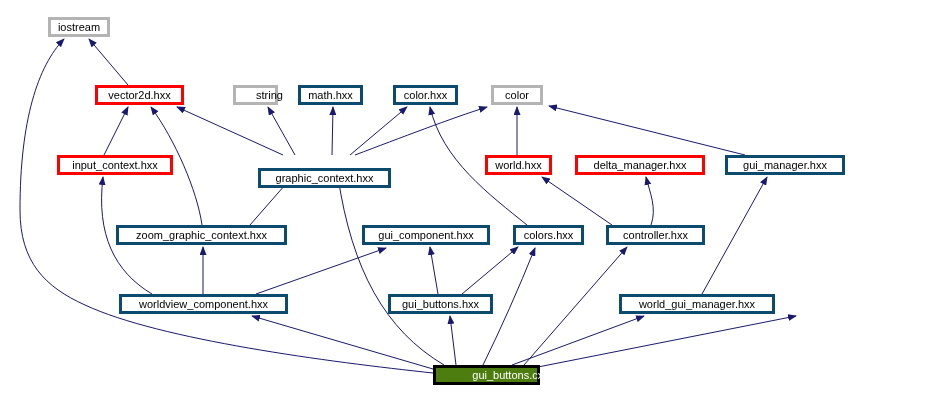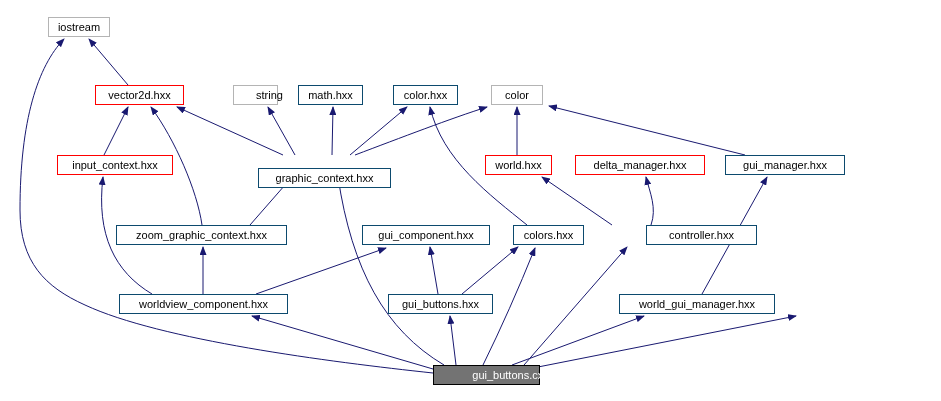--- a/index.html
+++ b/index.html
@@ -22,31 +22,31 @@
     width: 941px;
     height: 401px;
   }
   .node {
     position: absolute;
     display: flex;
     align-items: center;
     justify-content: center;
     box-sizing: border-box;
     background: #ffffff;
-    border: 1px solid #0c4a6e;
+    border: 3px solid #0c4a6e;
     color: #000000;
     font-size: 11px;
     line-height: 1;
     white-space: nowrap;
     cursor: default;
   }
   .node.external { border-color: #b4b4b4; }
   .node.truncated { border-color: #ff0000; }
   .node.main {
-    background: #737373;
+    background: #4d7c0f;
     color: #ffffff;
     border-color: #000000;
     padding-left: 48px;
   }
   .node.clickable { cursor: pointer; }
 </style>
 </head>
 <body>
 
 <div class="graph-canvas">
@@ -120,21 +120,21 @@
     </div>
     <div class="node normal clickable" style="left: 116px; top: 225px; width: 171px; height: 20px;">
       <span>zoom_graphic_context.hxx</span>
     </div>
     <div class="node normal clickable" style="left: 362px; top: 225px; width: 128px; height: 20px;">
       <span>gui_component.hxx</span>
     </div>
     <div class="node normal clickable" style="left: 513px; top: 225px; width: 71px; height: 20px;">
       <span>colors.hxx</span>
     </div>
-    <div class="node normal clickable" style="left: 606px; top: 225px; width: 111px; height: 20px; margin-left: 40px;">
+    <div class="node normal clickable" style="left: 606px; top: 225px; width: 99px; height: 20px;">
       <span>controller.hxx</span>
     </div>
     <div class="node normal clickable" style="left: 119px; top: 294px; width: 169px; height: 20px;">
       <span>worldview_component.hxx</span>
     </div>
     <div class="node normal clickable" style="left: 388px; top: 294px; width: 105px; height: 20px;">
       <span>gui_buttons.hxx</span>
     </div>
     <div class="node normal clickable" style="left: 619px; top: 294px; width: 156px; height: 20px;">
       <span>world_gui_manager.hxx</span>

